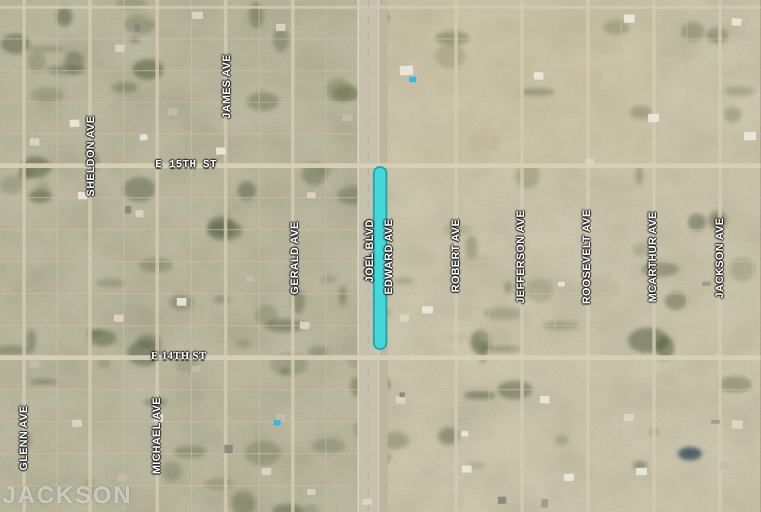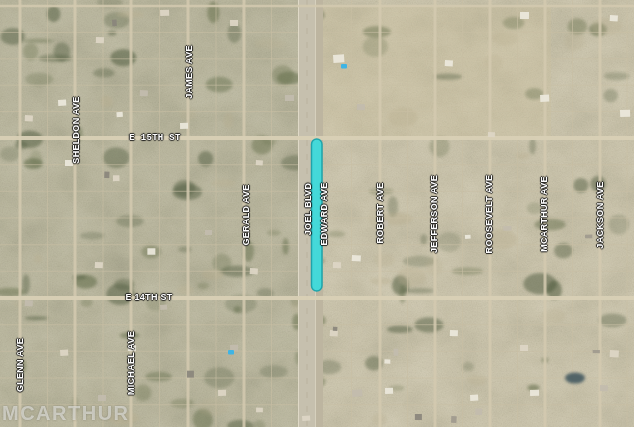--- a/index.html
+++ b/index.html
@@ -325,17 +325,17 @@
       <div class="street-label vertical" style="left: 189px; top: 72px;">JAMES AVE</div>
       <div class="street-label vertical" style="left: 246px; top: 215px;">GERALD AVE</div>
       <div class="street-label vertical" style="left: 308px; top: 209px;">JOEL BLVD</div>
       <div class="street-label vertical" style="left: 324px; top: 214px;">EDWARD AVE</div>
       <div class="street-label vertical" style="left: 380px; top: 213px;">ROBERT AVE</div>
       <div class="street-label vertical" style="left: 434px; top: 214px;">JEFFERSON AVE</div>
       <div class="street-label vertical" style="left: 489px; top: 214px;">ROOSEVELT AVE</div>
       <div class="street-label vertical" style="left: 544px; top: 214px;">MCARTHUR AVE</div>
       <div class="street-label vertical" style="left: 600px; top: 215px;">JACKSON AVE</div>
       <div class="street-label" style="left: 155px; top: 138px; font-family: Liberation Mono, monospace;">E 15TH ST</div>
-      <div class="street-label" style="left: 149px; top: 297px;">E 14TH ST</div>
+      <div class="street-label" style="left: 149px; top: 297px; font-family: Liberation Serif, serif;">E 14TH ST</div>
     </div>
 
-  <div class="watermark">MCARTHUR</div>
+  <div class="watermark">JACKSON</div>
 </div>
 
 </body></html>

